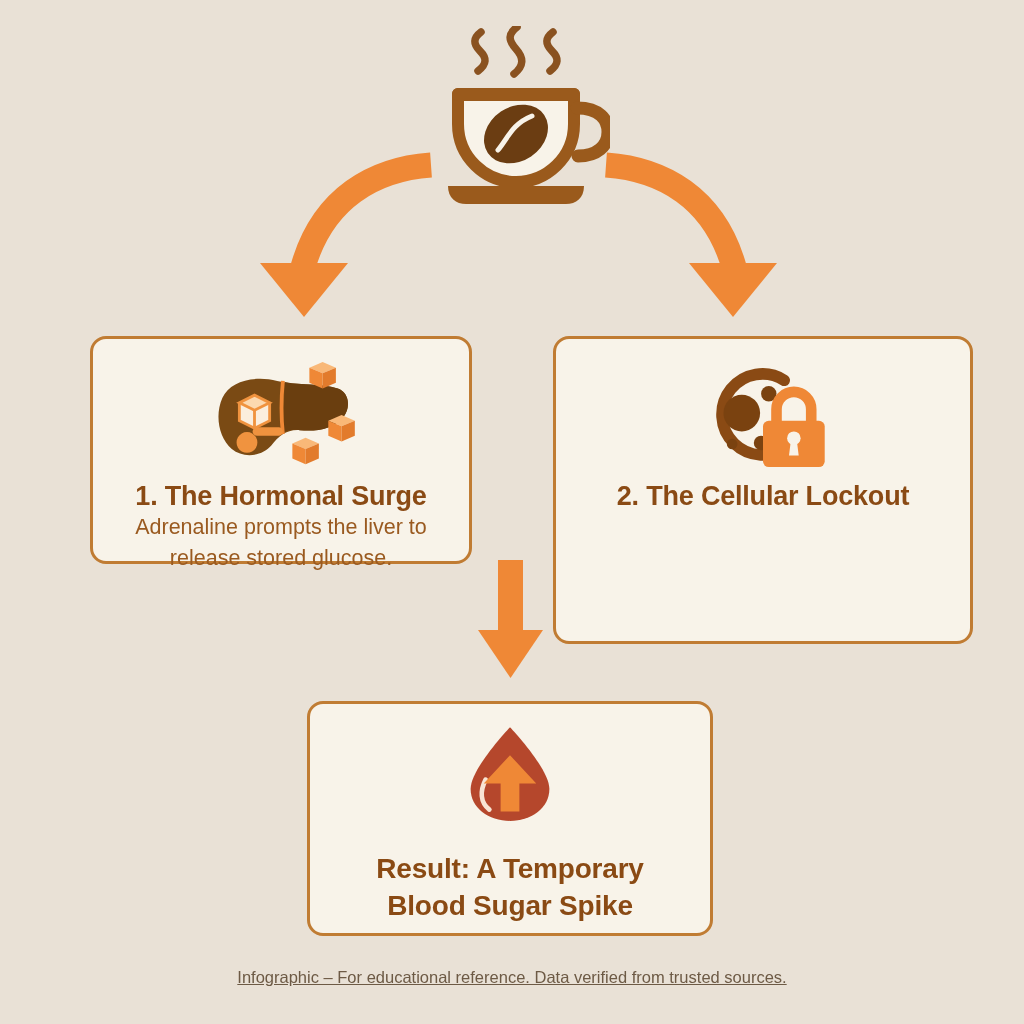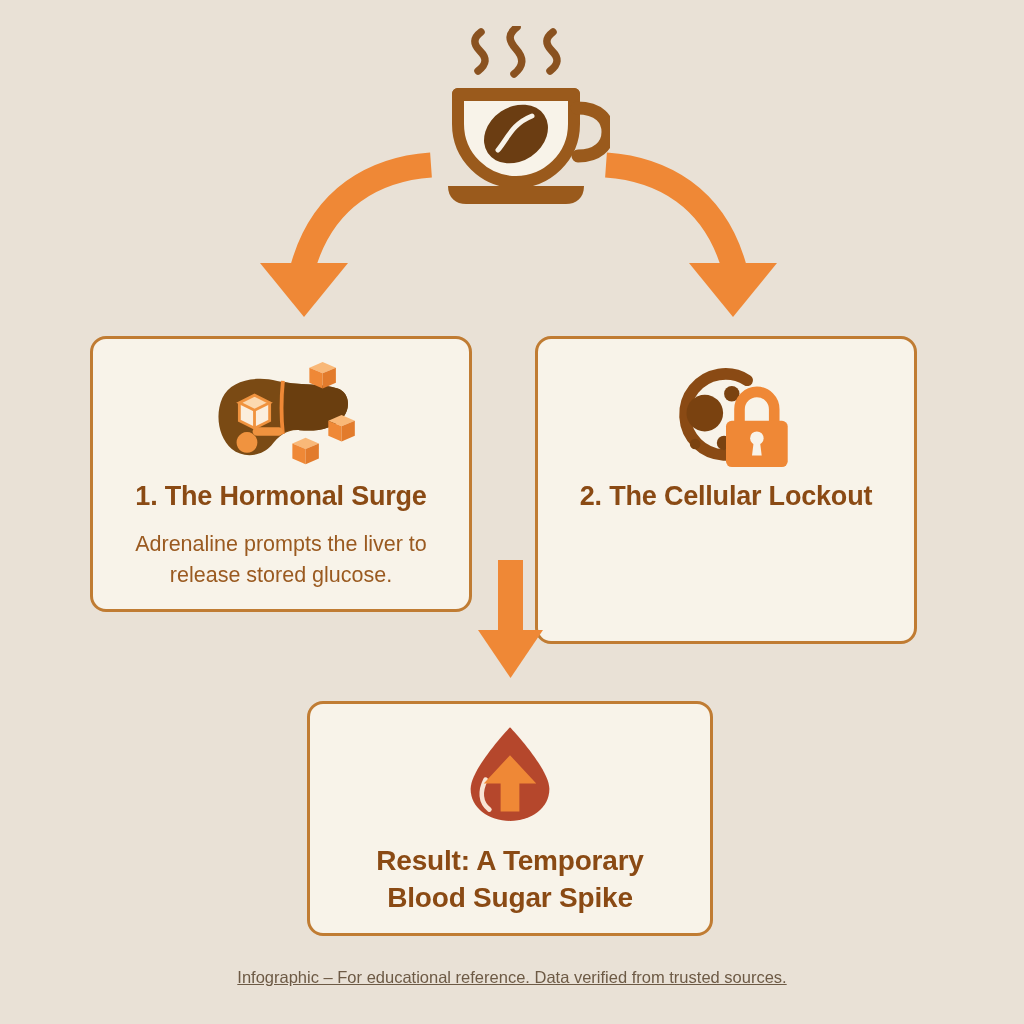--- a/index.html
+++ b/index.html
@@ -41,23 +41,23 @@
   .card {
     position: absolute;
     background: #f8f3e9;
     border: 3px solid #c07c33;
     border-radius: 16px;
     box-sizing: border-box;
     display: flex;
     flex-direction: column;
     align-items: center;
   }
-  .card-1 { left: 90px;  top: 336px; width: 382px; height: 276px; }
-  .card-2 { left: 535px; top: 336px; width: 382px; height: 308px; }
-  .card-3 { left: 307px; top: 701px; width: 406px; height: 235px; }
+  .card-1 { left: 90px;  top: 336px; width: 382px; height: 228px; }
+  .card-2 { left: 553px; top: 336px; width: 420px; height: 308px; }
+  .card-3 { left: 307px; top: 701px; width: 406px; height: 235px; gap: 8px; }
 
   .card-icon {
     margin-top: 26px;
     height: 100px;
     display: flex;
     align-items: center;
     justify-content: center;
   }
   .card-3 .card-icon { margin-top: 22px; height: 96px; }
 
@@ -68,21 +68,20 @@
     letter-spacing: -0.2px;
     margin-top: 16px;
     text-align: center;
     line-height: 1.15;
   }
   .card-body {
     color: #9a5a20;
     font-size: 21.5px;
     line-height: 1.42;
     text-align: center;
-    margin-top: 17px;
     padding: 0 14px;
     max-width: 330px;
   }
   .card-3 .card-title {
     font-size: 28px;
     margin-top: 20px;
     line-height: 1.33;
     color: #8a4a14;
   }
 

